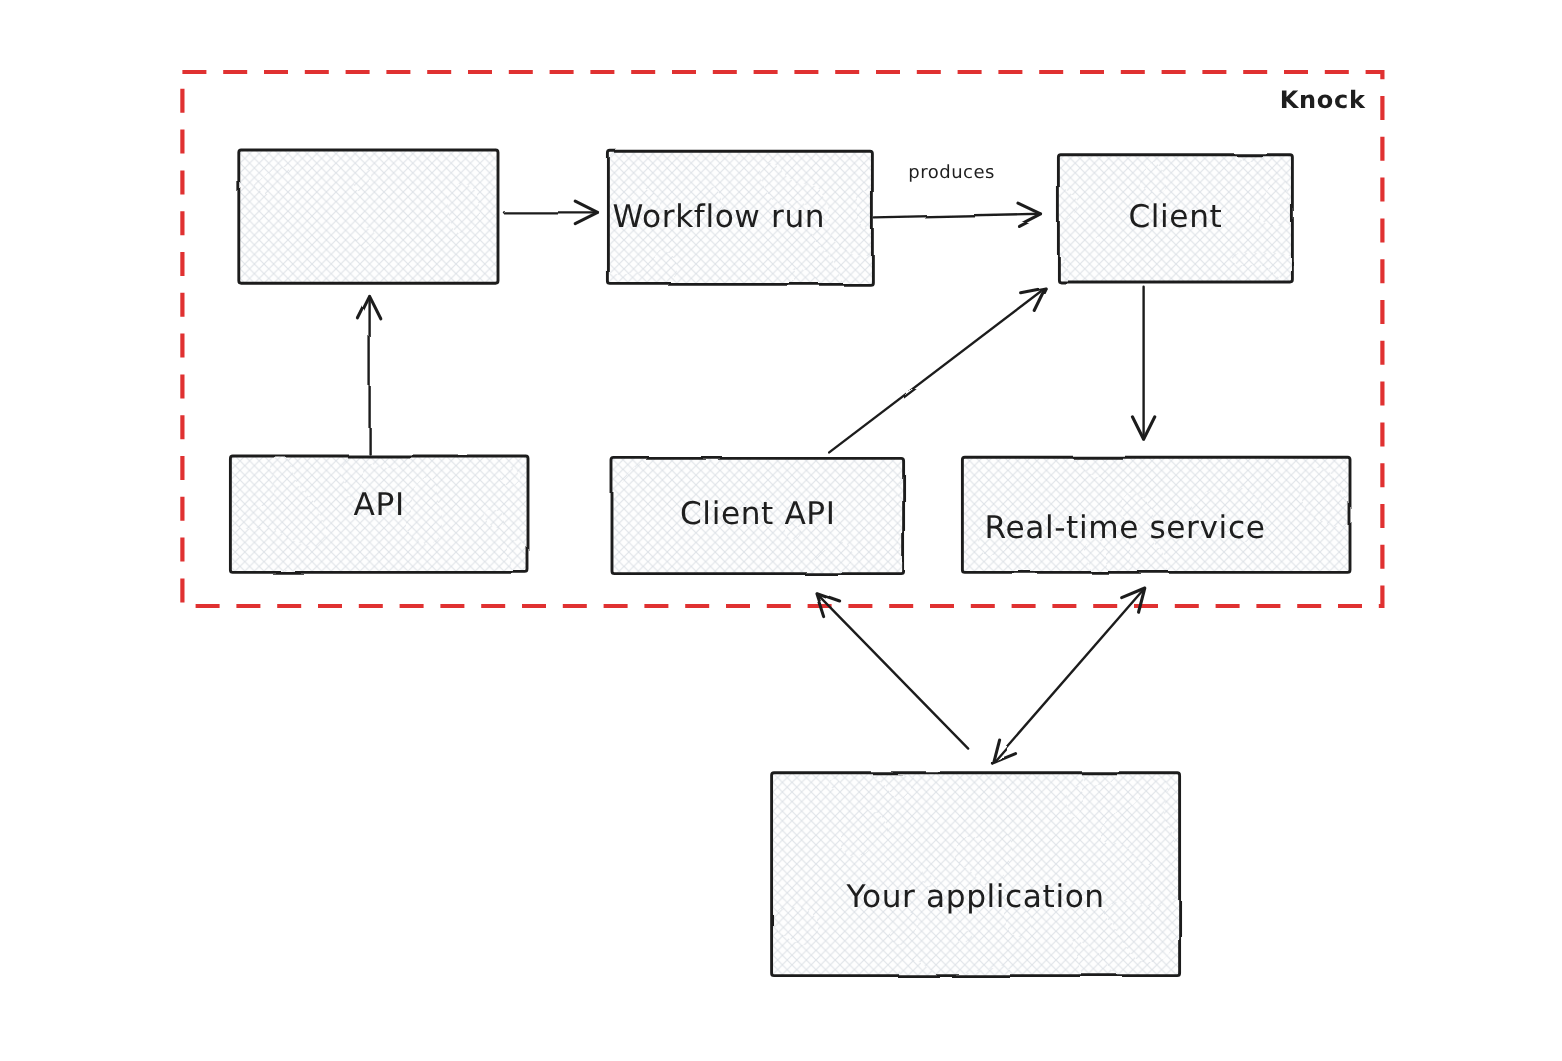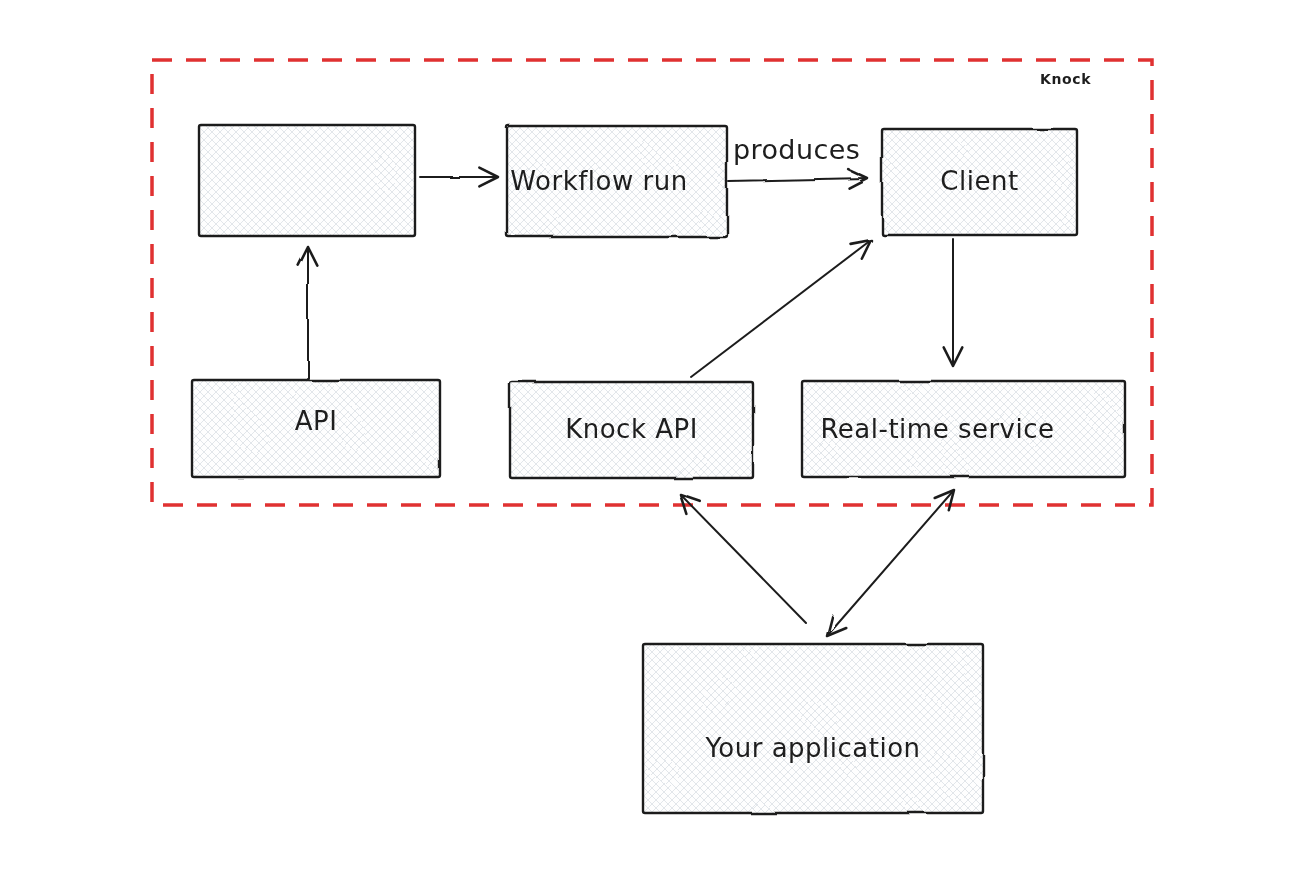--- a/index.html
+++ b/index.html
@@ -56,31 +56,31 @@
     justify-content: center;
     text-align: center;
     font-size: 26px;
     font-weight: 500;
     line-height: 1.45;
     letter-spacing: 0.5px;
     color: var(--text);
   }
   .edge-label {
     position: absolute;
-    font-size: 27px;
+    font-size: 15px;
     font-weight: 500;
     text-align: center;
     letter-spacing: 0.4px;
     color: var(--text);
   }
   .boundary-label {
     position: absolute;
-    font-size: 14px;
+    font-size: 20px;
     font-weight: 600;
-    text-align: left;
+    text-align: right;
     letter-spacing: 0.6px;
     color: var(--text);
   }
 </style>
 </head>
 <body>
 
 <div class="canvas">
 
   <svg width="1302" height="884" viewBox="0 0 1302 884">
@@ -116,21 +116,21 @@
       <line class="edge-line" x1="953" y1="239" x2="953" y2="366" marker-end="url(#ah)"></line>
       <line class="edge-line" x1="691" y1="377" x2="871" y2="240" marker-end="url(#ah)"></line>
       <line class="edge-line" x1="806" y1="623" x2="680" y2="494" marker-end="url(#ah)"></line>
       <line class="edge-line" x1="827" y1="636" x2="954" y2="490" marker-start="url(#ah)" marker-end="url(#ah)"></line>
     </g>
   </svg>
 
   <div class="node-label" style="left:507px; top:126px; width:184px; height:111px;">Workflow run</div>
   <div class="node-label" style="left:882px; top:129px; width:195px; height:106px;">Client</div>
   <div class="node-label" style="left:192px; top:364px; width:248px; height:116px;">API</div>
-  <div class="node-label" style="left:510px; top:382px; width:243px; height:96px;">Knock API</div>
-  <div class="node-label" style="left:802px; top:382px; width:271px; height:96px;">Real-time service</div>
+  <div class="node-label" style="left:510px; top:382px; width:243px; height:96px;">Client API</div>
+  <div class="node-label" style="left:802px; top:393px; width:271px; height:96px;">Real-time service</div>
   <div class="node-label" style="left:643px; top:644px; width:340px; height:210px;">Your application</div>
 
   <div class="edge-label" style="left:733px; top:134px; width:120px;">produces</div>
 
   <div class="boundary-label" style="left:1040px; top:71px; width:98px;">Knock</div>
 
 </div>
 
 </body></html>

